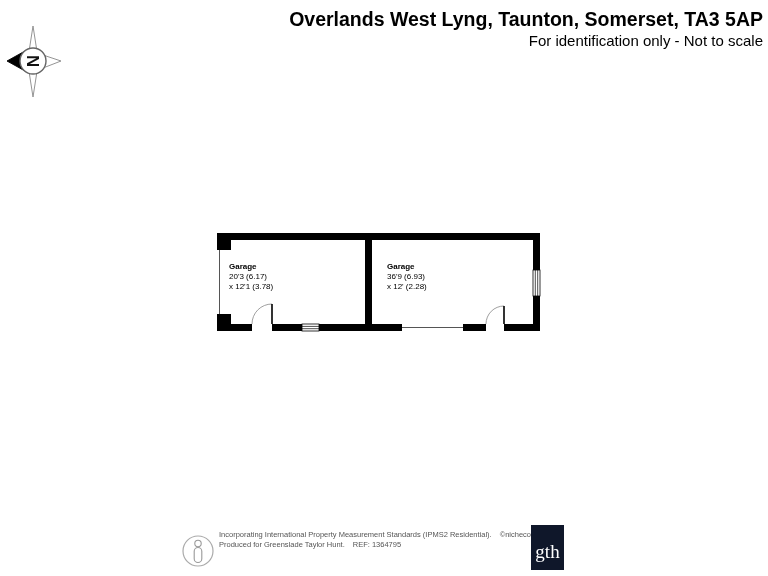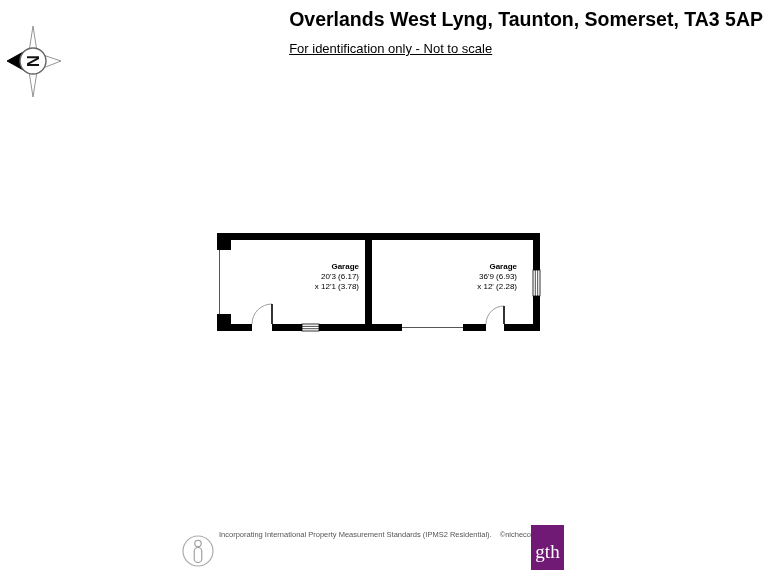--- a/index.html
+++ b/index.html
@@ -1,40 +1,40 @@
 <!DOCTYPE html>
 <html><head>
 <meta charset="utf-8">
 <style>
   html,body{margin:0;padding:0;background:#fff;}
   .page{position:relative;width:768px;height:576px;background:#ffffff;overflow:hidden;
         font-family:"Liberation Sans",sans-serif;color:#000;}
 
   
-  .header{position:absolute;top:8px;right:5px;text-align:left;}
+  .header{position:absolute;top:8px;right:5px;text-align:right;}
   .title{font-size:19.5px;font-weight:bold;line-height:23px;margin:0;letter-spacing:0;}
   .area-block{margin-top:5px;}
   .area-line{font-size:12.5px;line-height:15.2px;}
-  .disclaimer{font-size:13px;line-height:11px;margin-top:12px;text-decoration:underline;}
+  .disclaimer{font-size:15px;line-height:11px;margin-top:4px;}
 
   
   .compass{position:absolute;left:5px;top:24px;width:60px;height:78px;}
 
   
   .plan{position:absolute;left:217px;top:232px;width:324px;height:100px;}
-  .room-label{position:absolute;width:130px;text-align:right;font-size:8px;line-height:10px;}
+  .room-label{position:absolute;width:130px;text-align:left;font-size:8px;line-height:10px;}
   .room-label .room-name{font-weight:bold;}
   .room-label-1{left:229px;top:262px;}
   .room-label-2{left:387px;top:262px;}
 
   
   .footer-icon{position:absolute;left:181px;top:534px;width:34px;height:34px;}
   .footer-text{position:absolute;left:219px;top:530px;font-size:7.5px;line-height:10px;color:#555;}
   .footer-text .gap{margin-left:8px;}
-  .gth-logo{position:absolute;left:531px;top:525px;width:33px;height:45px;background:#701a75;
+  .gth-logo{position:absolute;left:531px;top:525px;width:33px;height:45px;background:#0f172a;
             text-align:center;box-sizing:border-box;padding-top:17px;}
   .gth-logo span{font-family:"Liberation Serif",serif;font-size:19px;color:#fff;line-height:19px;}
 </style>
 </head>
 <body>
 
 <div class="page">
 
   <div class="compass">
     <svg width="60" height="78" viewBox="0 0 60 78">
@@ -112,18 +112,19 @@
 
   <div class="footer-icon">
     <svg width="34" height="34" viewBox="0 0 34 34">
       <circle cx="17" cy="17" r="15" fill="none" stroke="#aaa" stroke-width="1.2"></circle>
       <circle cx="17" cy="9.5" r="3.2" fill="#fff" stroke="#999" stroke-width="1.1"></circle>
       <rect x="13.2" y="13.5" width="7.6" height="15" rx="3.8" fill="#fff" stroke="#999" stroke-width="1.1"></rect>
     </svg>
   </div>
   <div class="footer-text">
     <div><span>Incorporating International Property Measurement Standards (IPMS2 Residential).</span><span class="gap">©nichecom 2025.</span></div>
+    <div><span>Produced for Greenslade Taylor Hunt.</span><span class="gap">REF: 1364795</span></div>
   </div>
   <div class="gth-logo">
     <span>gth</span>
   </div>
 
 </div>
 
 </body></html>

